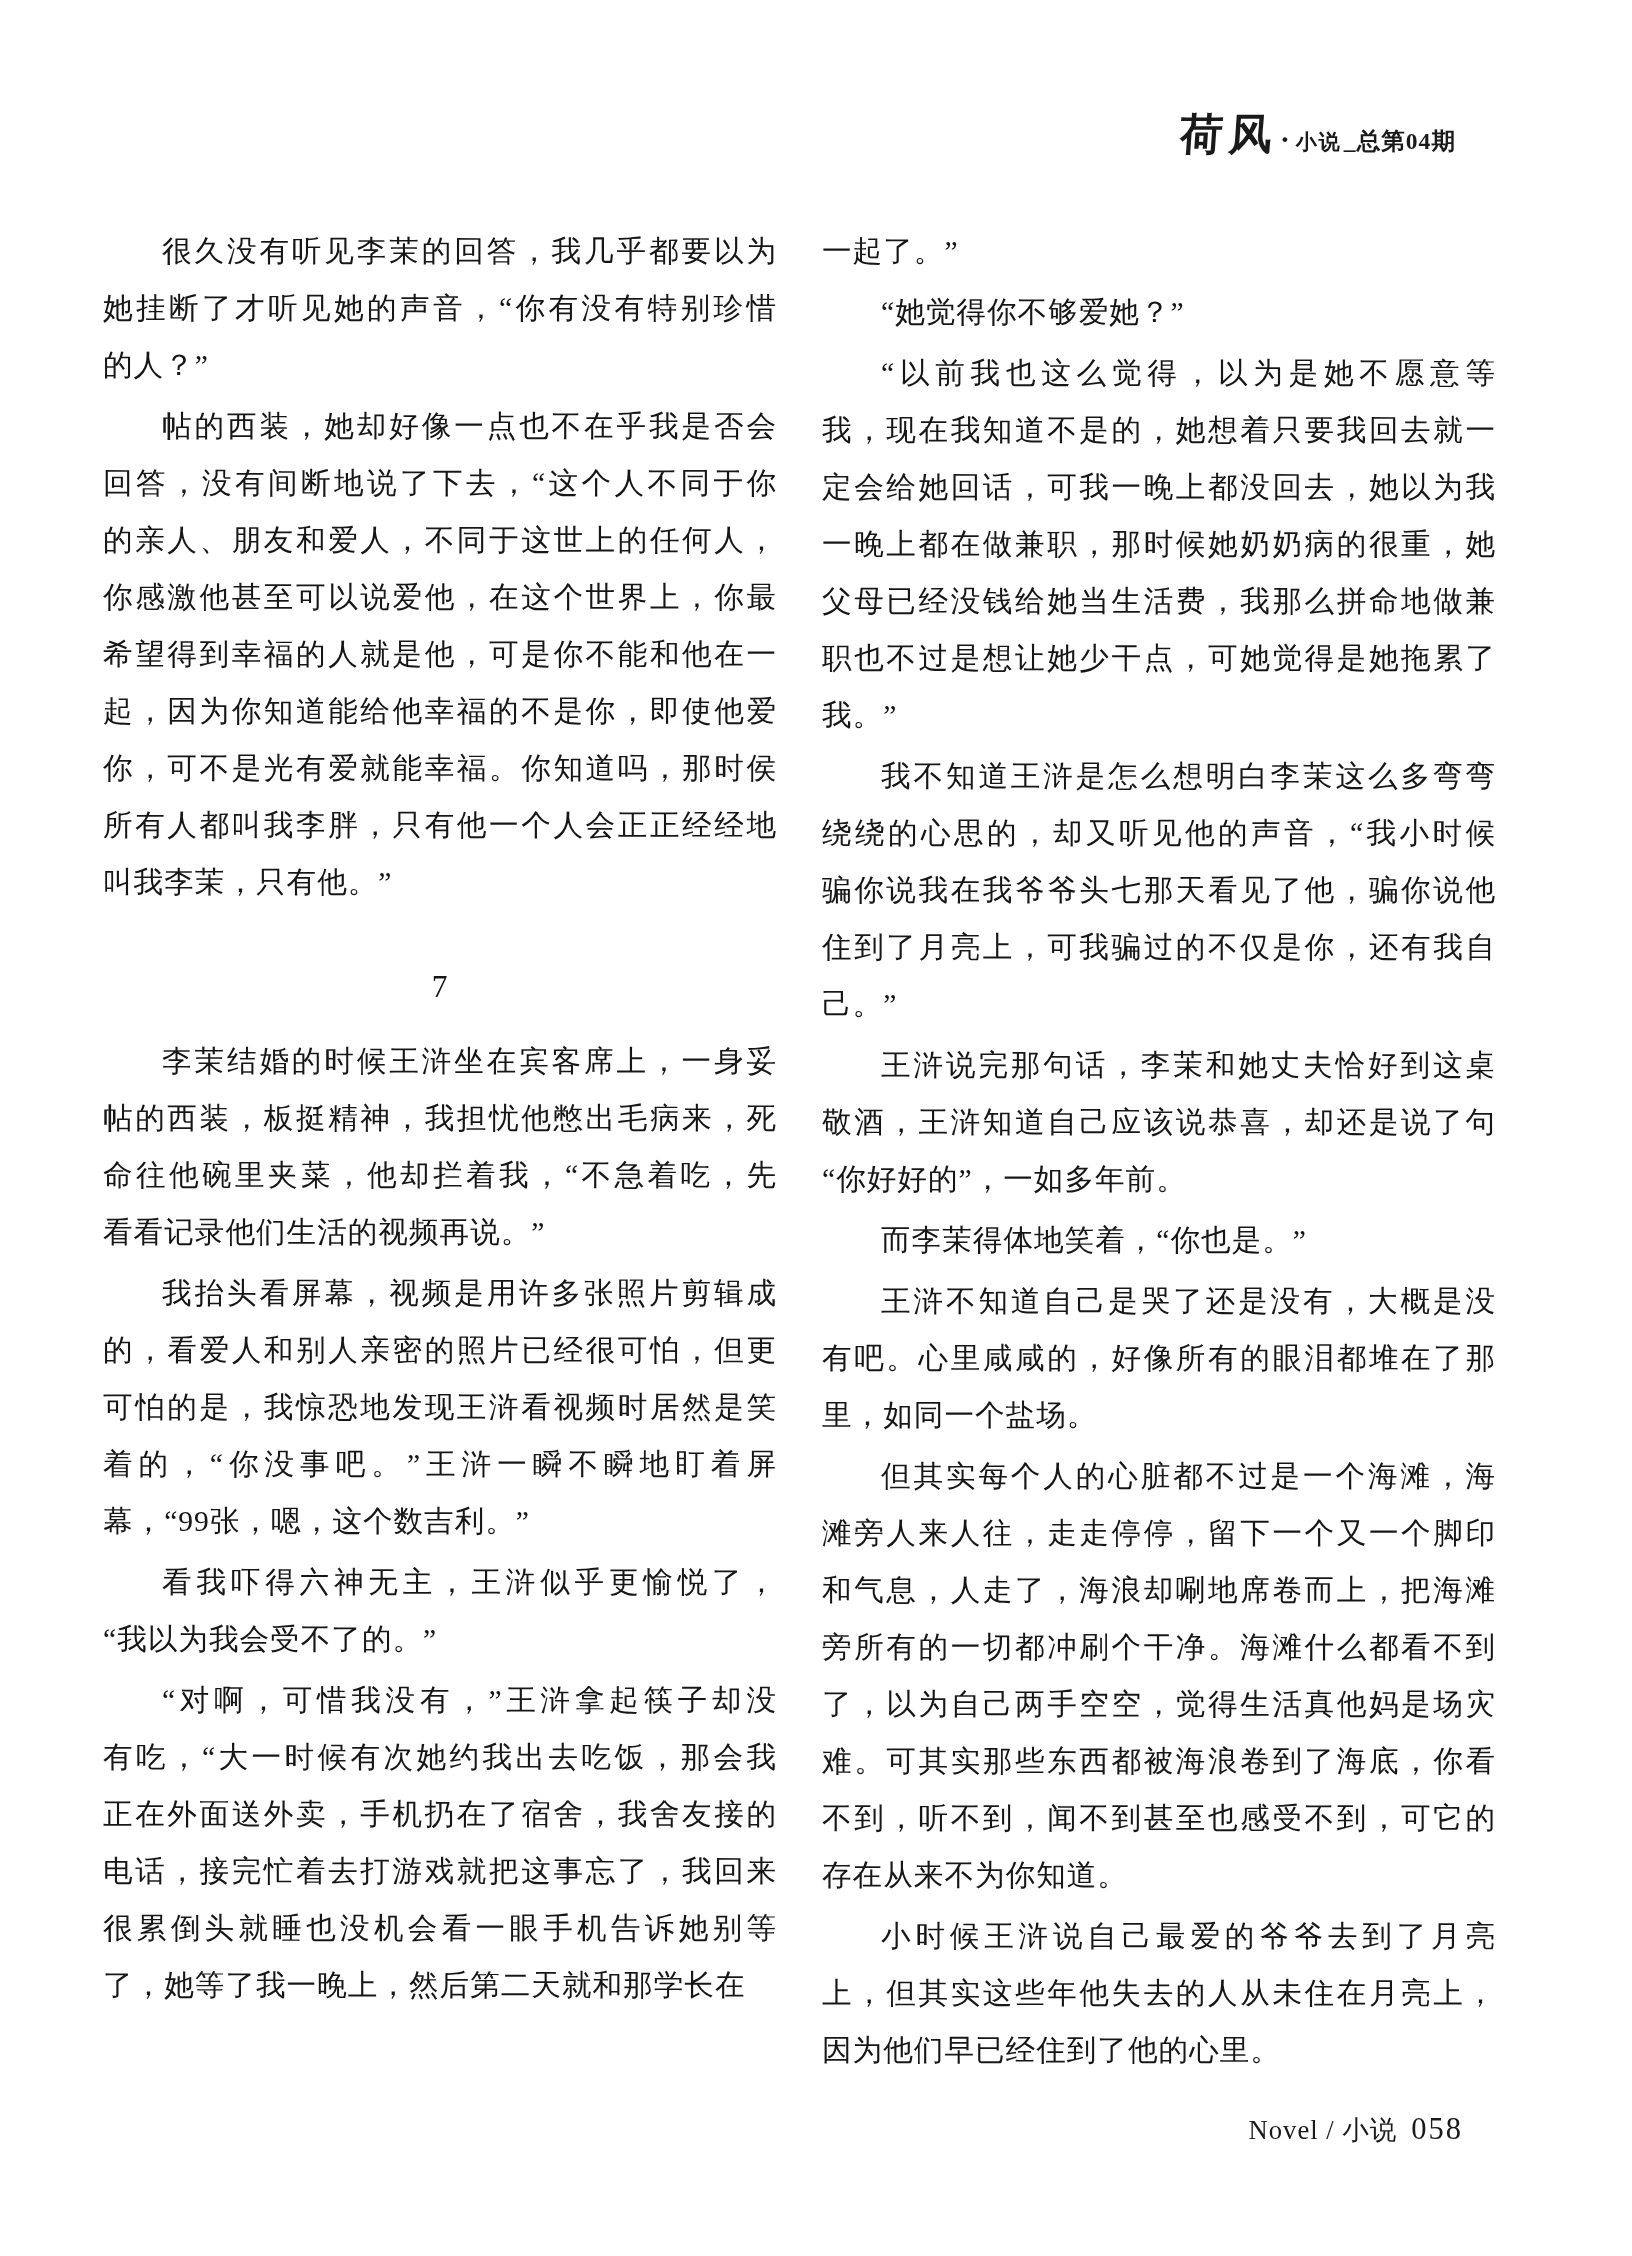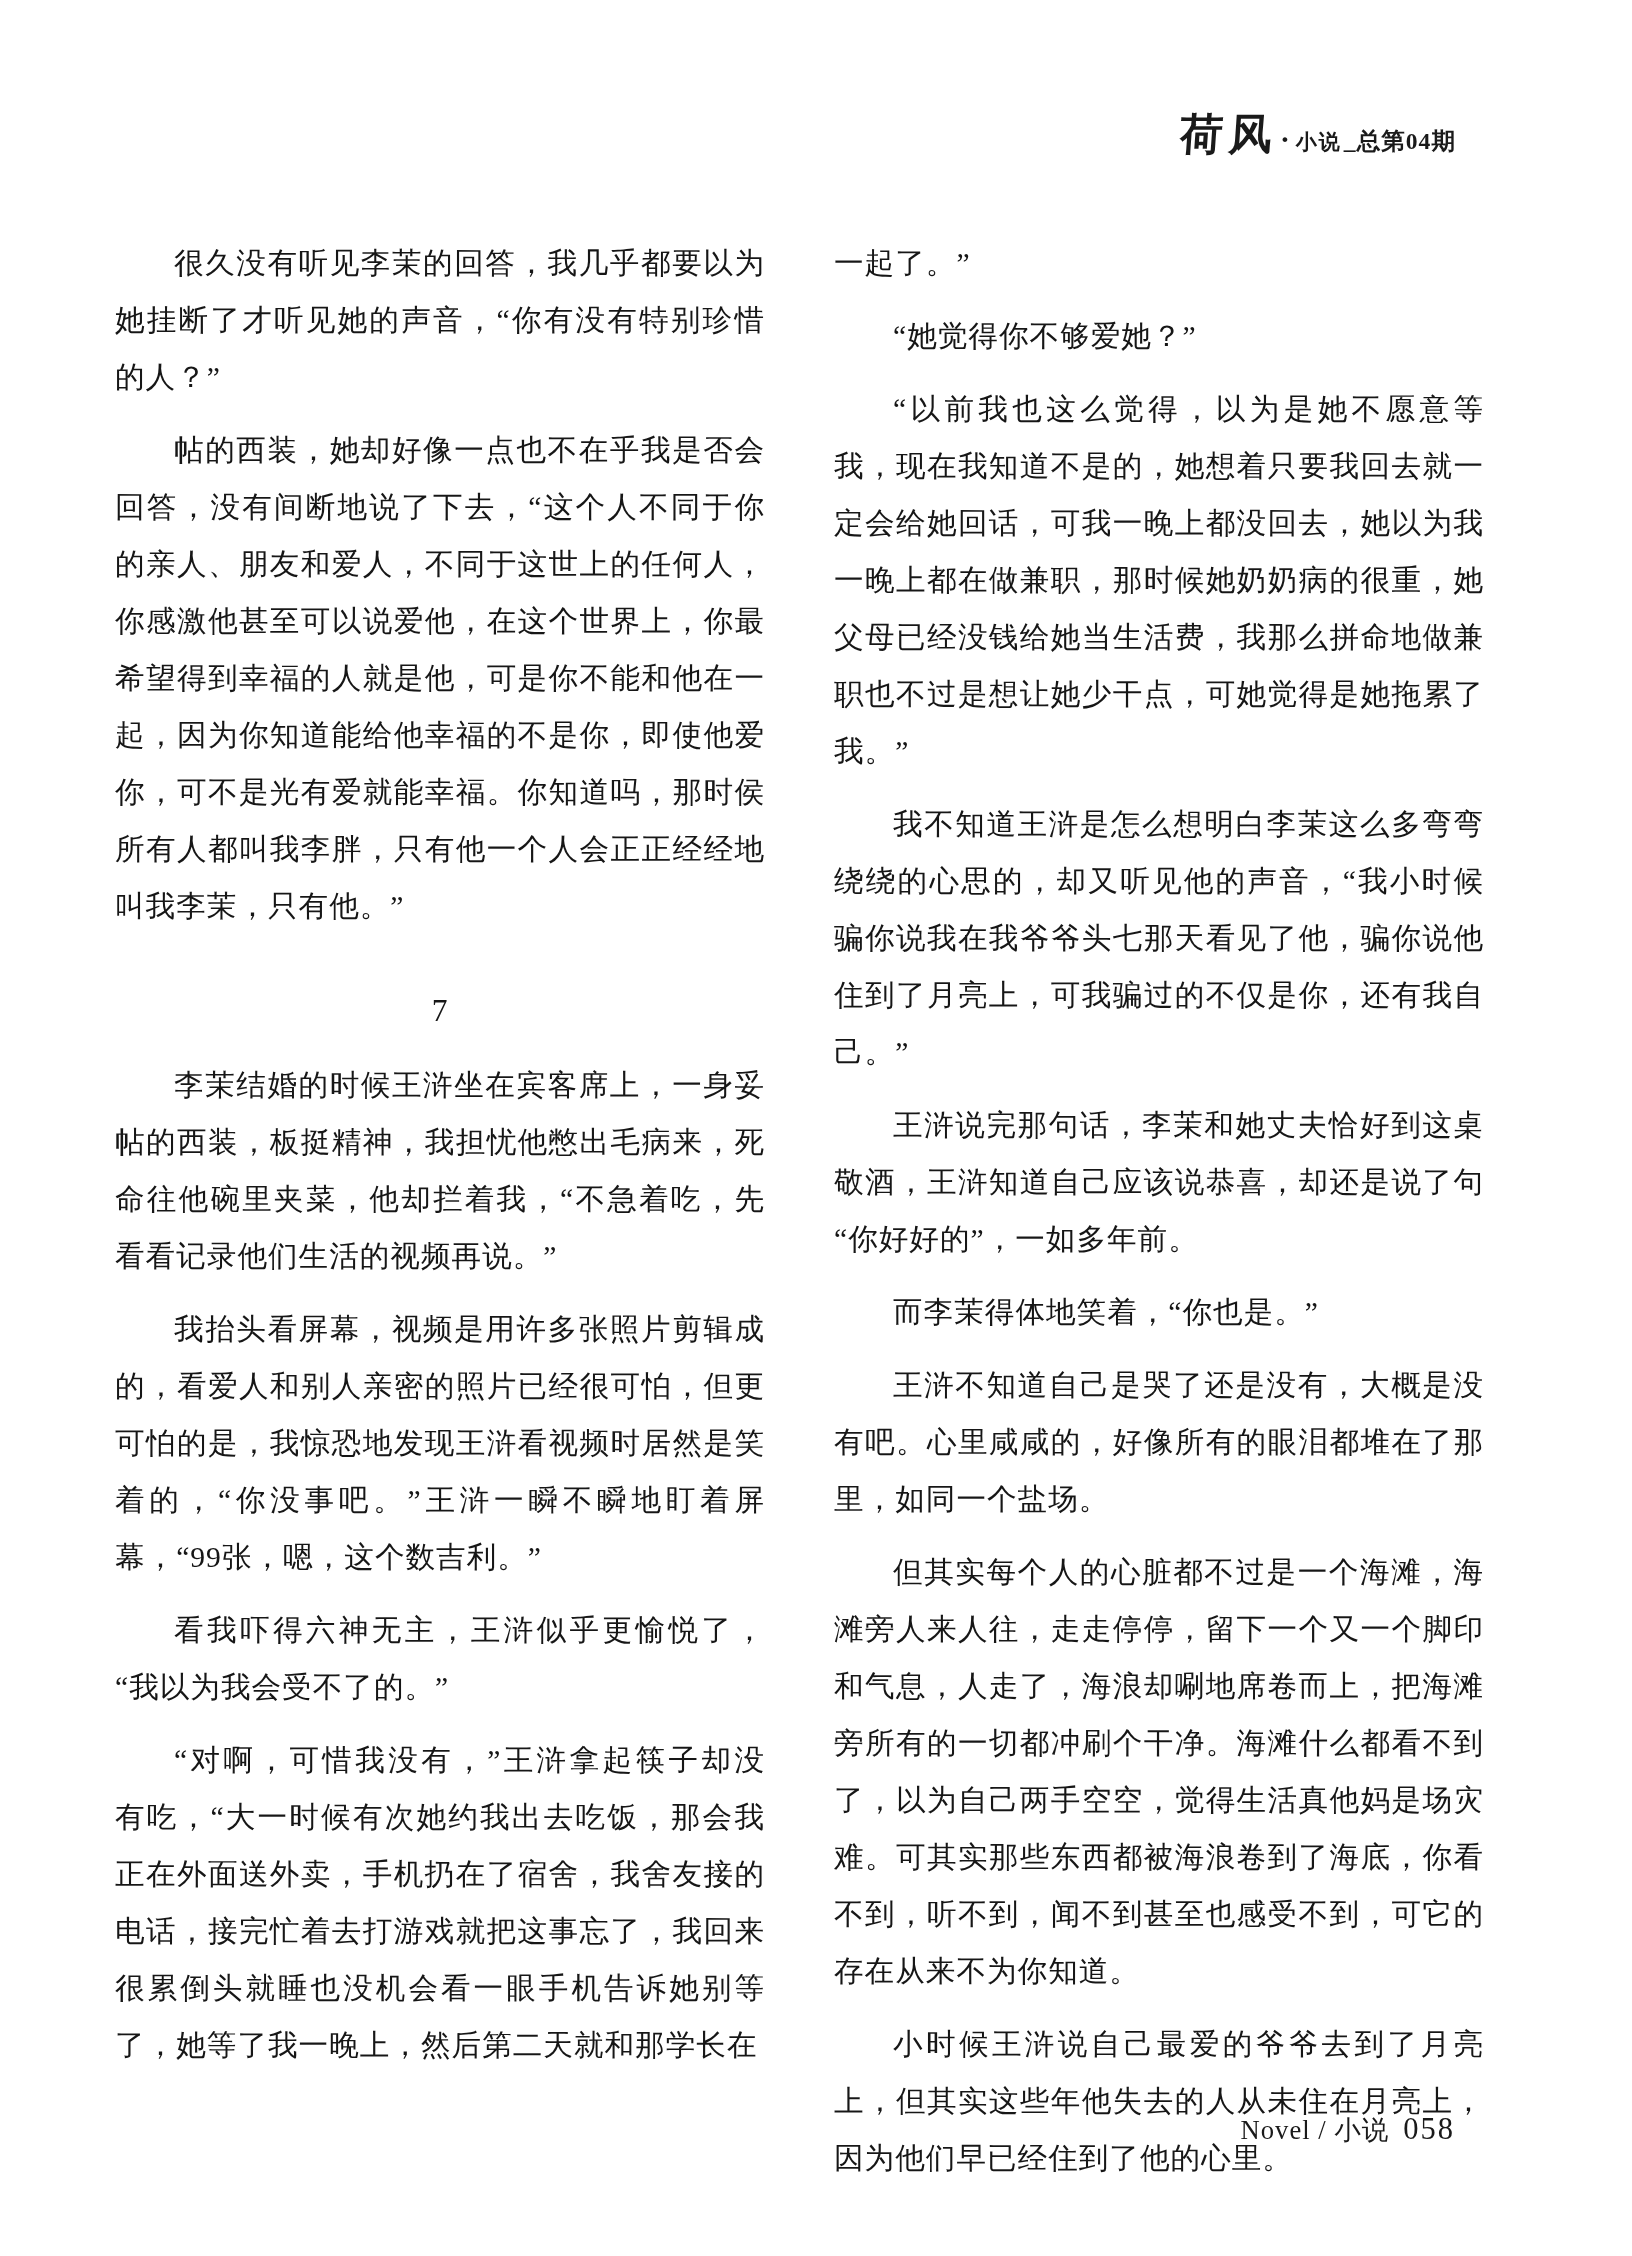--- a/index.html
+++ b/index.html
@@ -27,32 +27,32 @@
   .header-category{font-size:21px;font-weight:700;letter-spacing:2px;}
   .header-issue{font-size:23.6px;margin-left:2px;letter-spacing:1px;font-weight:bold;}
   
   .column{
     position:absolute;top:219px;width:682px;
     font-size:29.6px;line-height:57px;letter-spacing:1px;
     color:#161616;
   }
   .col-left{left:99px;}
   .col-right{left:818px;}
-  .para{margin:16px;}
+  .para{margin:4px;}
   .line{text-align:left;}
   .line.fill{text-align:justify;text-align-last:justify;}
   .line.indent{text-indent:59px;}
   .section-heading{
     text-align:center;
     margin:47px 0 17.7px 0;
     font-size:31.5px;
   }
   
   .mag-footer{
-    position:absolute;top:2112px;right:177px;
+    position:absolute;top:2112px;right:169px;
     display:flex;align-items:baseline;white-space:nowrap;
   }
   .footer-caption{font-size:26.6px;letter-spacing:1px;}
   .footer-page{font-size:30.5px;margin-left:13.8px;letter-spacing:2px;}
 </style>
 </head>
 <body>
 
 <div class="mag-header">
   <span class="brand">荷风</span>

